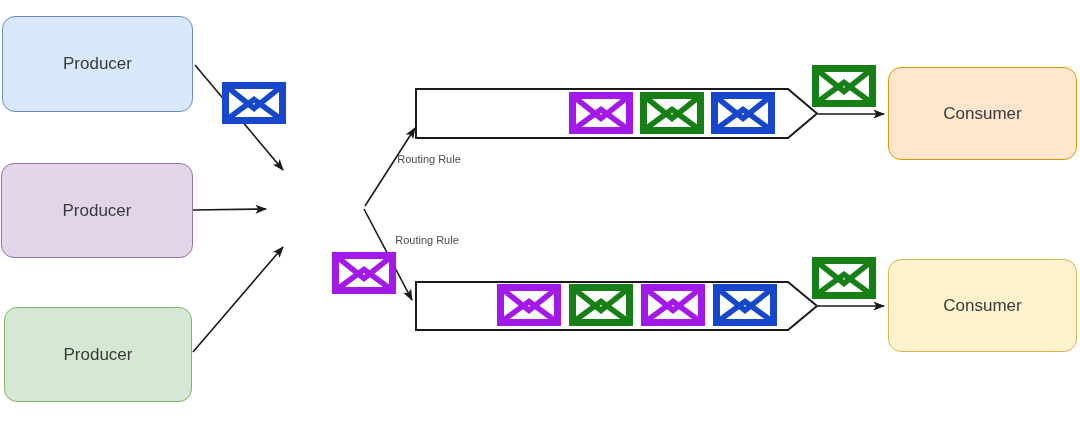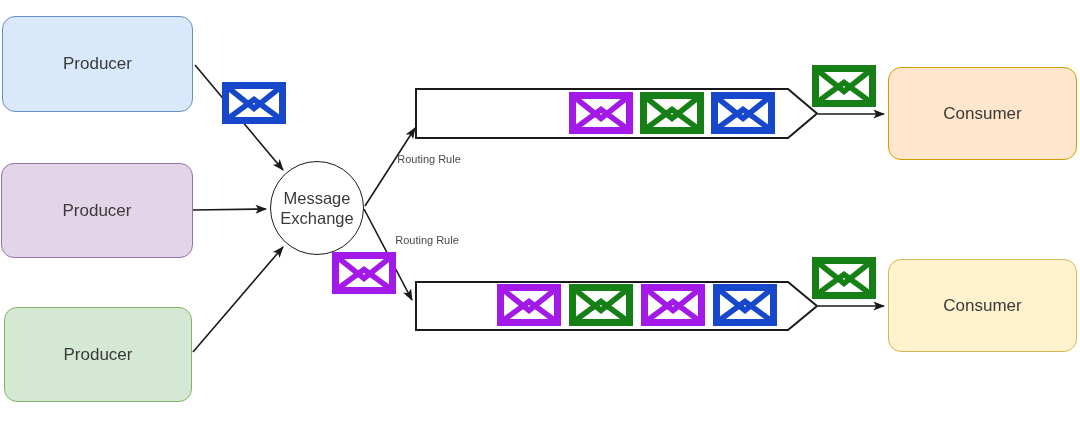--- a/index.html
+++ b/index.html
@@ -66,23 +66,20 @@
   <div class="node rounded p1">
     <span>Producer</span>
   </div>
   <div class="node rounded p2">
     <span>Producer</span>
   </div>
   <div class="node rounded p3">
     <span>Producer</span>
   </div>
 
-  <div class="node exchange">
-    <span class="lbl">Message Exchange</span>
-  </div>
 
   <div class="routing r1">Routing Rule</div>
   <div class="routing r2">Routing Rule</div>
 
   <div class="node rounded c1">
     <span>Consumer</span>
   </div>
   <div class="node rounded c2">
     <span>Consumer</span>
   </div>

